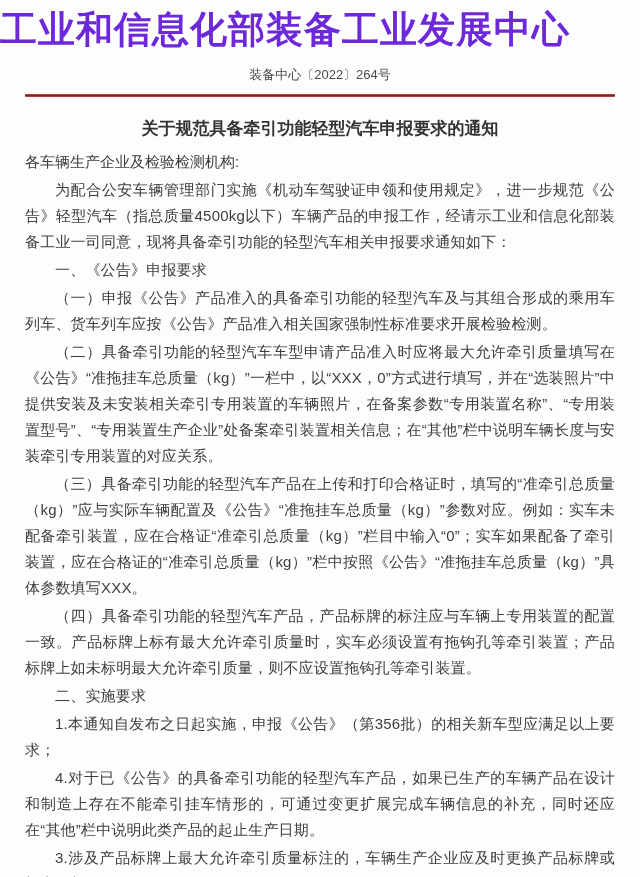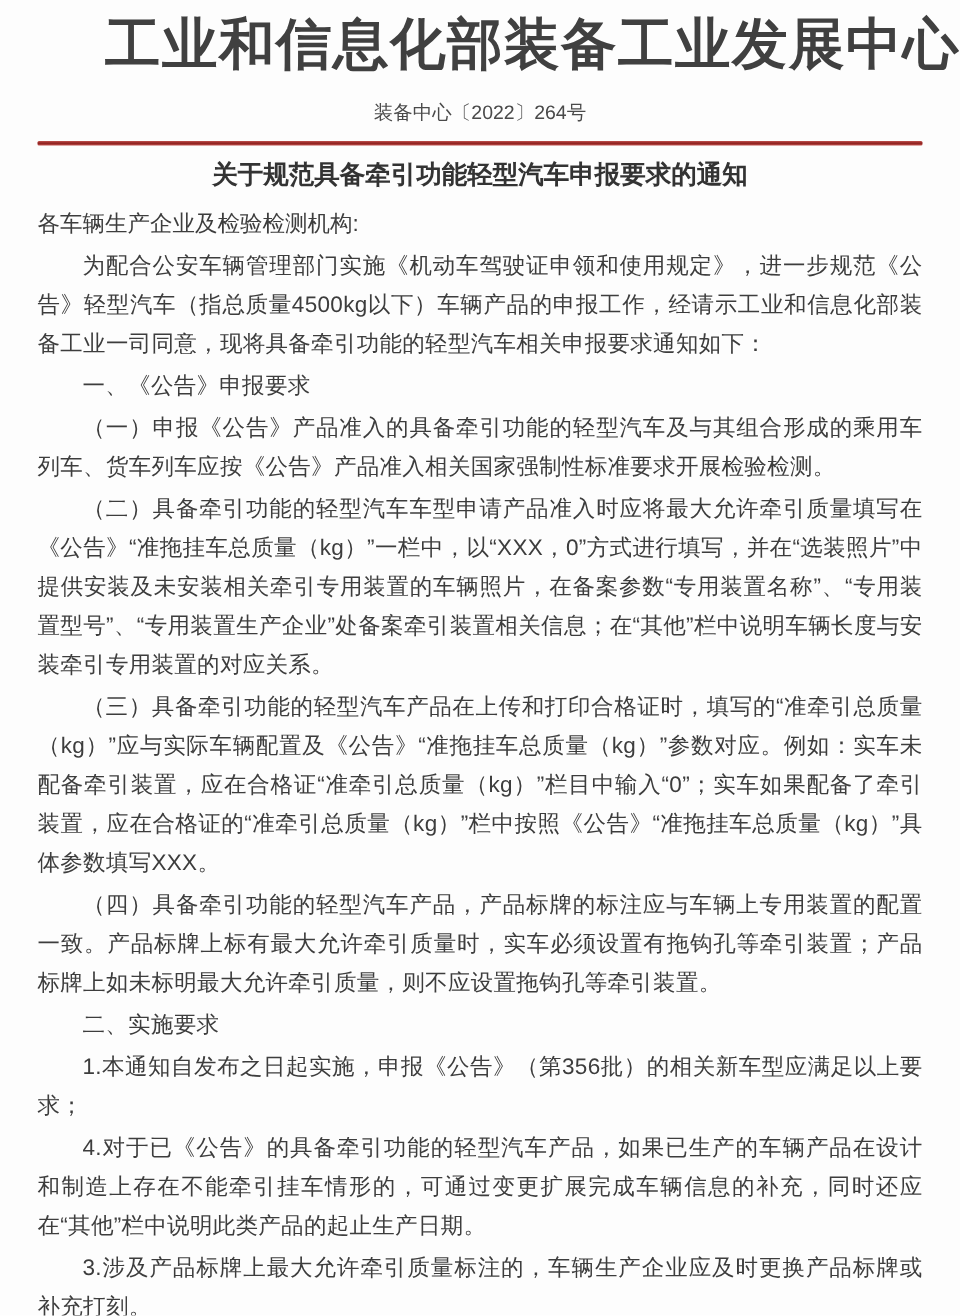--- a/index.html
+++ b/index.html
@@ -11,48 +11,47 @@
     overflow: hidden;
     font-family: "Liberation Sans", "DejaVu Sans", sans-serif;
     color: #3d3d3d;
     background: #fdfdfd;
     position: relative;
   }
   .page { padding: 6px 0 0 0; }
 
   
   .org-title {
-    text-align: right;
+    text-align: left;
     font-family: "DejaVu Serif", "Liberation Serif", serif;
     font-weight: bold;
     font-size: 37px;
     line-height: 46px;
-    color: #404040;
+    color: #6d28d9;
     letter-spacing: 1px;
     white-space: nowrap;
-    padding-left: 28px;
   }
   .doc-number {
     margin-top: 13px;
     text-align: center;
     font-size: 13px;
     line-height: 19px;
     color: #4a4a4a;
   }
   .red-divider {
     height: 3px;
     background: linear-gradient(#c0524e, #8e1f1d, #c0524e);
     margin: 10px 25px 0 25px;
     border-radius: 1px;
   }
 
   
   .content { padding: 0 25px; }
   .doc-title {
-    margin-top: 8px;
+    margin-top: 20px;
     text-align: center;
     font-size: 17px;
     font-weight: bold;
     color: #333333;
     line-height: 24px;
   }
   .salutation {
     margin-top: 8px;
     font-size: 15px;
     line-height: 26px;

